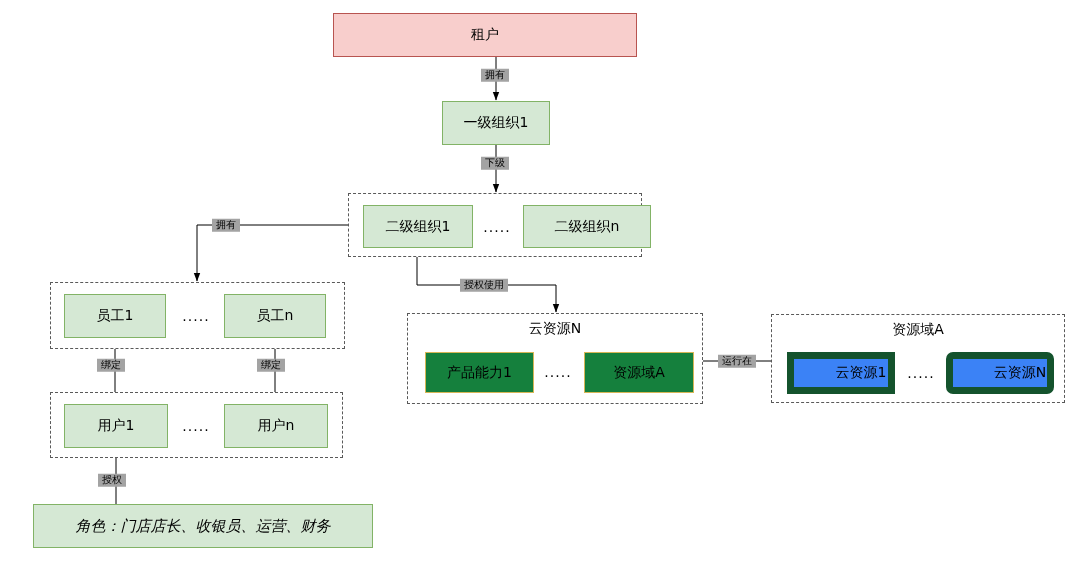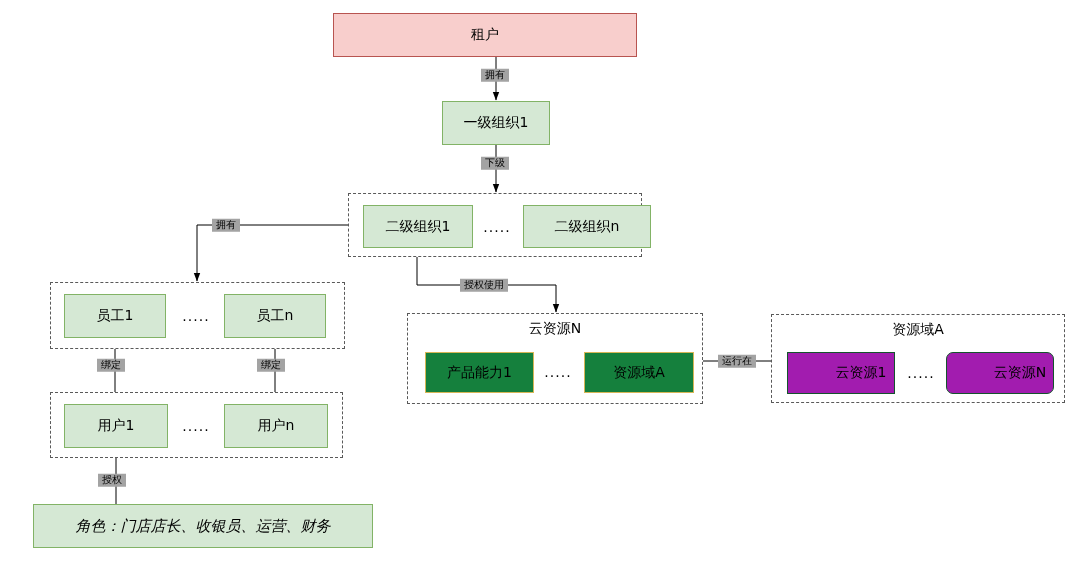--- a/index.html
+++ b/index.html
@@ -28,21 +28,21 @@
     align-items: center;
     justify-content: center;
     font-size: 14px;
     color: #000000;
     text-align: center;
     white-space: nowrap;
   }
   .node.red    { background: #F8CECC; border: 1px solid #B85450; }
   .node.green  { background: #D5E8D4; border: 1px solid #82B366; }
   .node.yellow { background: #15803d; border: 1px solid #D6B656; }
-  .node.purple { background: #a21caf; border: 1px solid #14532d; padding-left: 40px; }
+  .node.purple { background: #3b82f6; border: 7px solid #14532d; padding-left: 40px; }
 
   .container {
     position: absolute;
     border: 1px dashed #595959;
     background: #ffffff;
   }
 
   .container-title {
     position: absolute;
     left: 50%;

